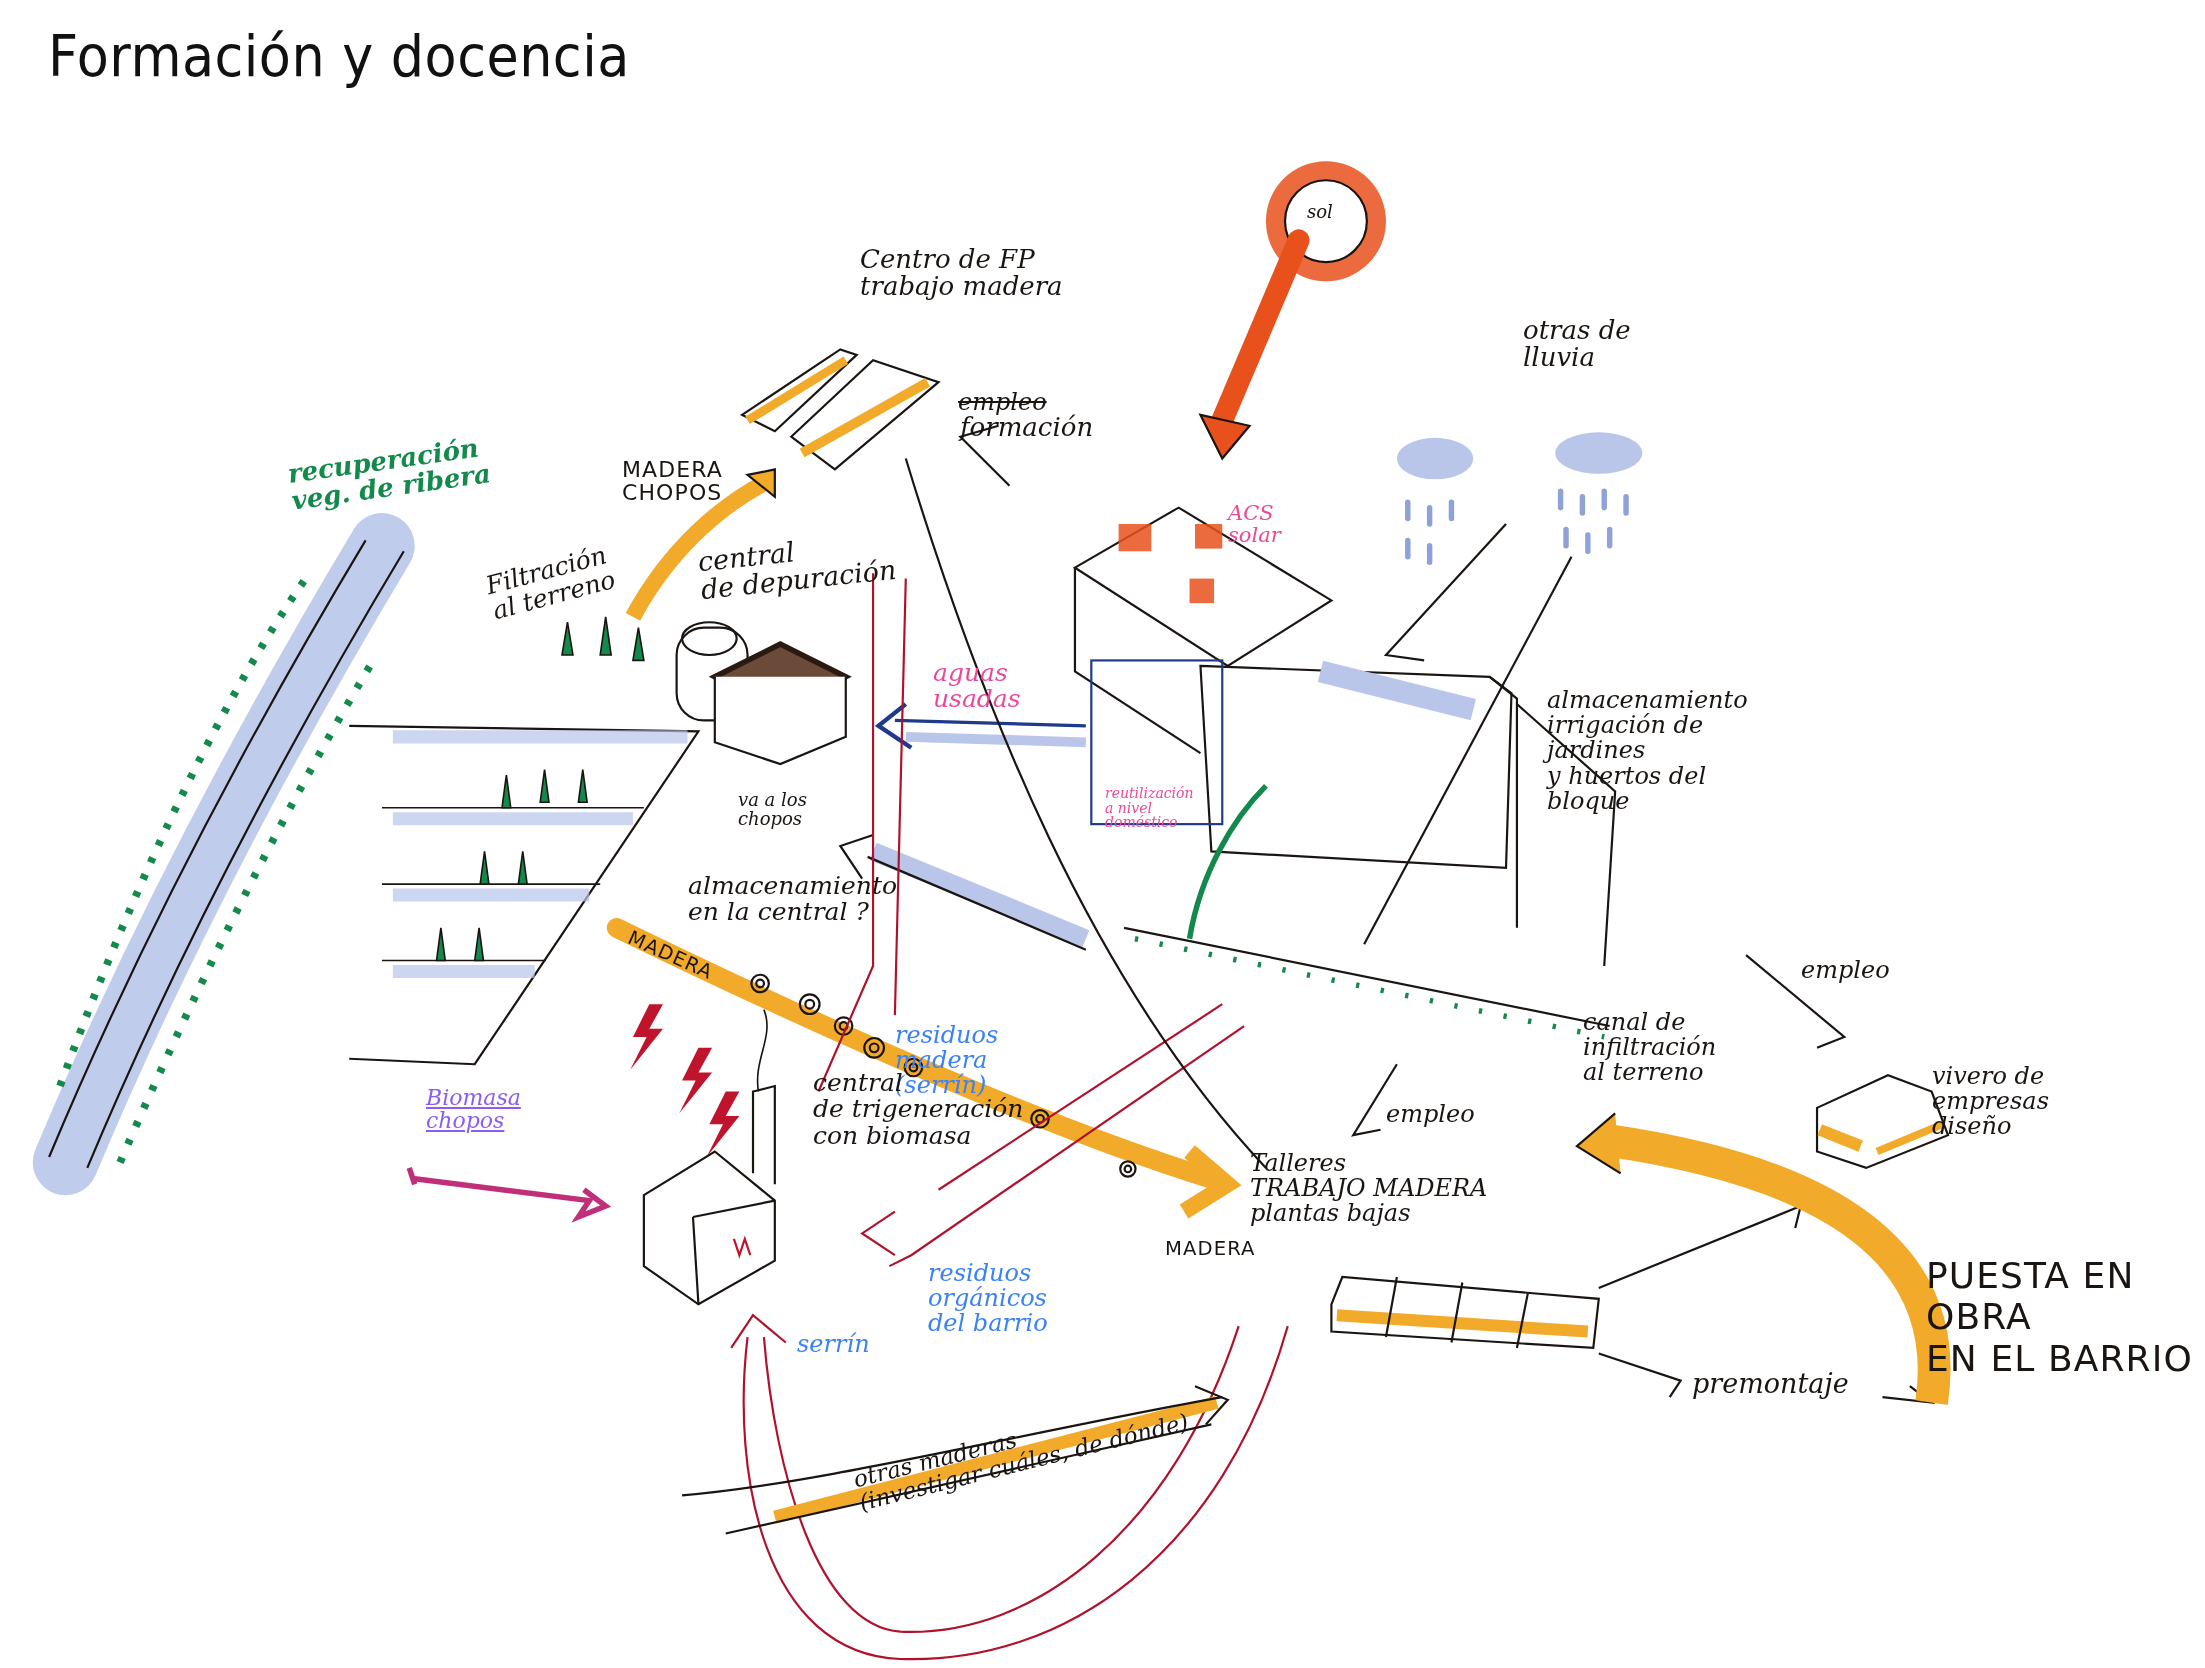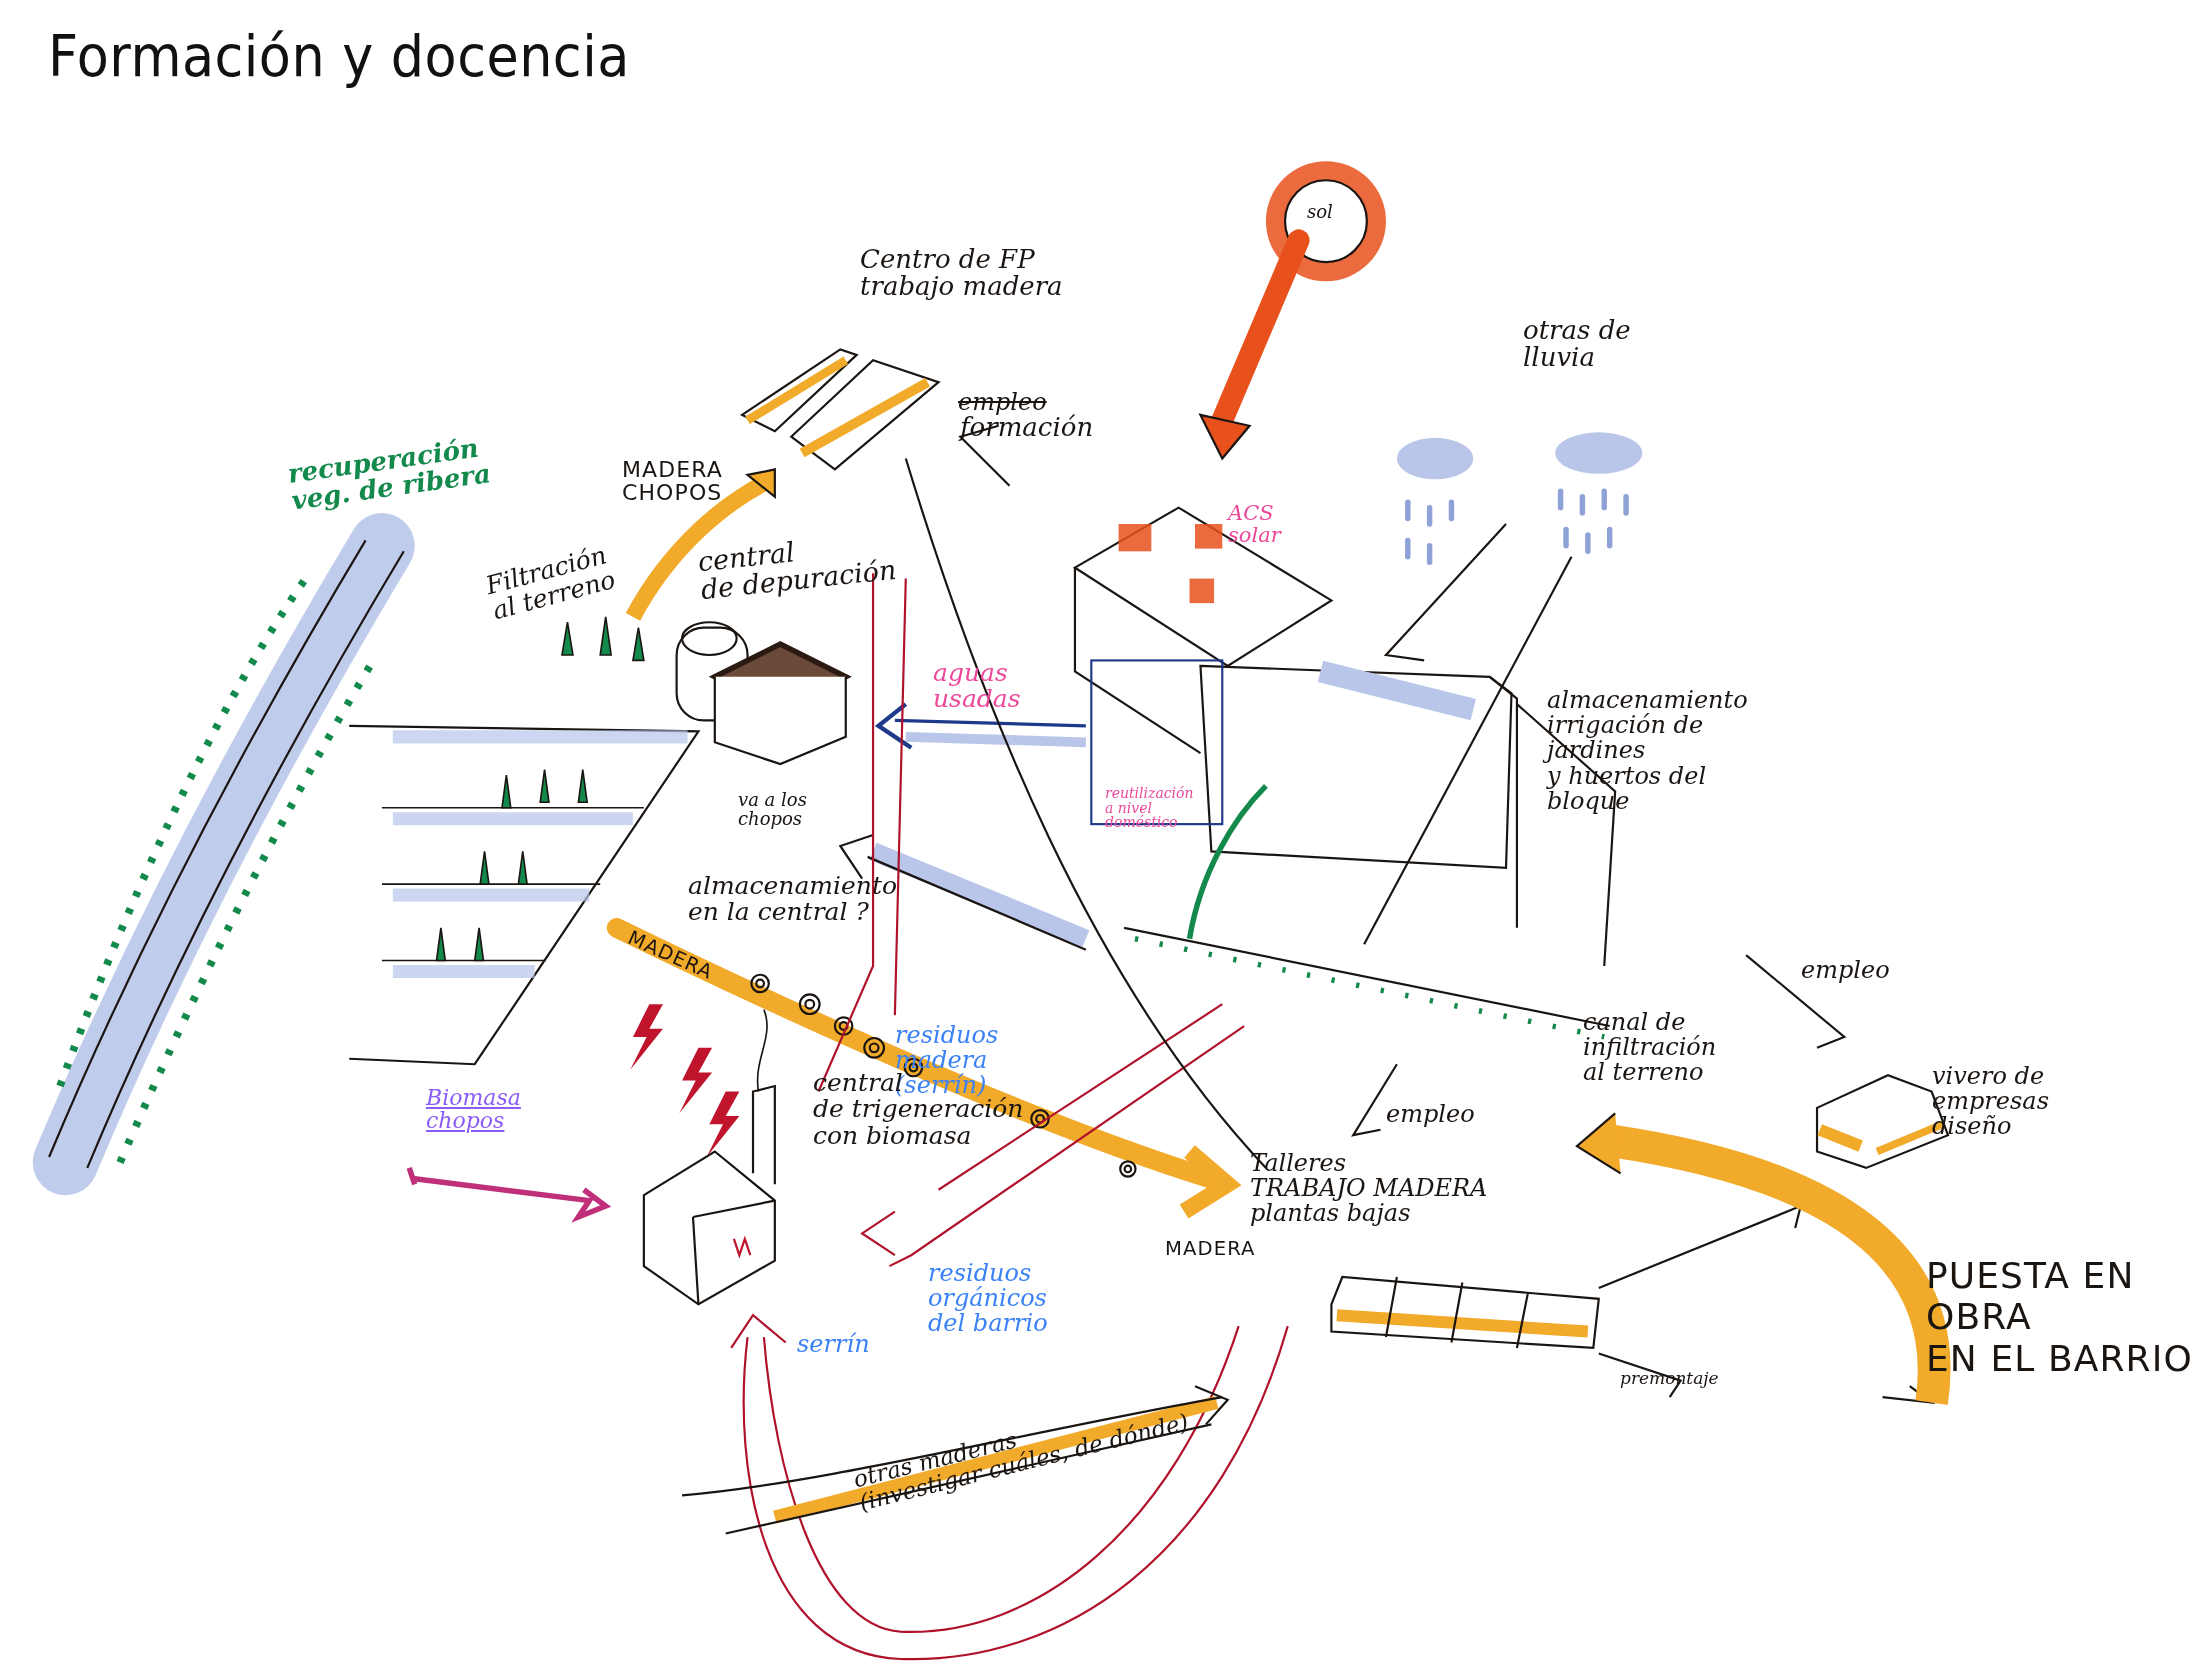--- a/index.html
+++ b/index.html
@@ -244,17 +244,17 @@
 <div class="lbl k" style="left:1250px;top:1151px;font-size:24px;">Talleres
 TRABAJO MADERA
 plantas bajas</div>
 <div class="lbl k caps" style="left:1165px;top:1239px;font-size:19.6px;">MADERA</div>
 <div class="lbl r" style="left:928px;top:1261px;font-size:24px;">residuos
 orgánicos
 del barrio</div>
 <div class="lbl r" style="left:797px;top:1332px;font-size:24px;">serrín</div>
 <div class="lbl k" style="left:851px;top:1468px;font-size:23px;transform:rotate(-14deg);transform-origin:left top;">otras maderas
 (investigar cuáles, de dónde)</div>
-<div class="lbl k" style="left:1620px;top:1370px;font-size:17px;">premontaje</div>
+<div class="lbl k" style="left:1692px;top:1370px;font-size:27px;">premontaje</div>
 <div class="lbl k caps" style="left:1926px;top:1255px;font-size:36px;line-height:1.15;">PUESTA EN
 OBRA
 EN EL BARRIO</div>
 
 
 </body></html>

